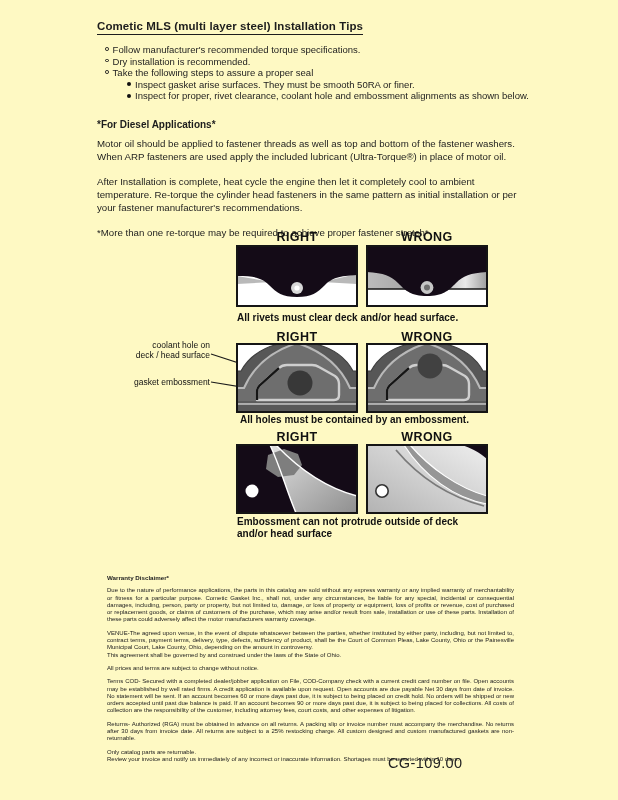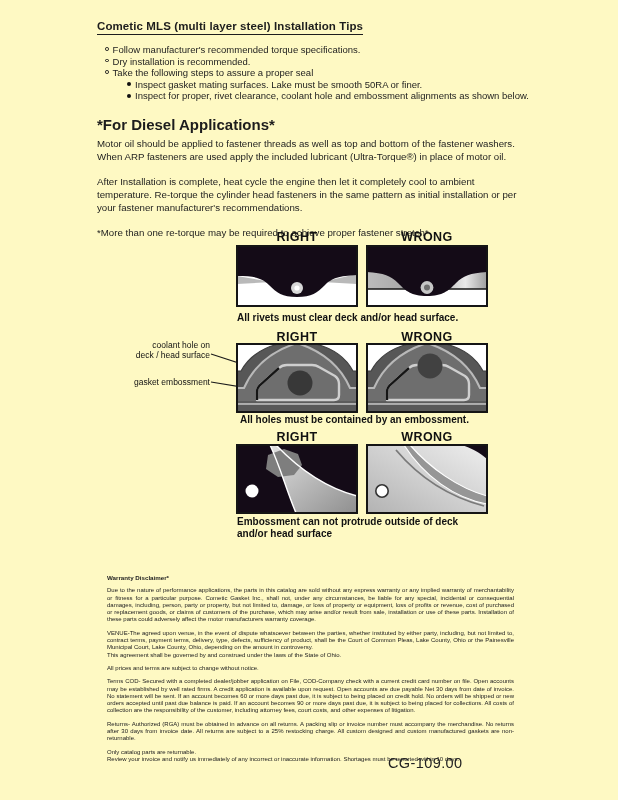--- a/index.html
+++ b/index.html
@@ -12,21 +12,21 @@
     position:absolute; left:97px; top:20px;
     font-size:11.5px; font-weight:bold; letter-spacing:0.1px;
     border-bottom:1.3px solid #1d1d1d; padding-bottom:2px;
   }
   .tips { position:absolute; left:105px; top:44px; font-size:9.5px; line-height:11.6px; width:460px; }
   .tip { display:flex; align-items:flex-start; }
   .odot { flex:none; width:3.6px; height:3.6px; border:1px solid #1d1d1d; border-radius:50%; margin:3.2px 4px 0 0; }
   .tip.sub { margin-left:22px; }
   .dot { flex:none; width:4px; height:4px; background:#111; border-radius:50%; margin:3.4px 4px 0 0; }
   .diesel { position:absolute; left:97px; top:118px; width:434px; font-size:9.7px; line-height:13px; }
-  .diesel-heading { font-weight:bold; font-size:15px; margin-bottom:6px; }
+  .diesel-heading { font-weight:bold; font-size:10px; margin-bottom:6px; }
   .diesel p { margin-bottom:12px; }
   .dlabel {
     position:absolute; width:122px; text-align:center;
     font-size:12.5px; font-weight:bold; letter-spacing:0.4px; color:#111;
   }
   .panel { position:absolute; width:122px; display:block; }
   .caption { position:absolute; font-size:10px; font-weight:bold; color:#111; line-height:11.5px; }
   .side-label { position:absolute; left:60px; width:150px; text-align:right; font-size:8.5px; line-height:10px; color:#111; }
   .leader-svg { position:absolute; left:210px; top:345px; width:95px; height:55px; }
   .disclaimer { position:absolute; left:107px; top:574px; width:407px; font-size:6px; line-height:7.3px; color:#222; text-align:justify; }
@@ -49,21 +49,21 @@
     <div class="tip">
       <span class="odot"></span>
       <span>Dry installation is recommended.</span>
     </div>
     <div class="tip">
       <span class="odot"></span>
       <span>Take the following steps to assure a proper seal</span>
     </div>
     <div class="tip sub">
       <span class="dot"></span>
-      <span>Inspect gasket mating surfaces.  Lake must be smooth 50RA or finer.</span>
+      <span>Inspect gasket arise surfaces.  They must be smooth 50RA or finer.</span>
     </div>
     <div class="tip sub">
       <span class="dot"></span>
       <span>Inspect for proper, rivet clearance, coolant hole and embossment alignments as shown below.</span>
     </div>
   </div>
 
   <div class="diesel">
     <div class="diesel-heading">*For Diesel Applications*</div>
     <p>Motor oil should be applied to fastener threads as well as top and bottom of the fastener washers. When ARP fasteners are used apply the included lubricant (Ultra-Torque®) in place of motor oil.</p>

